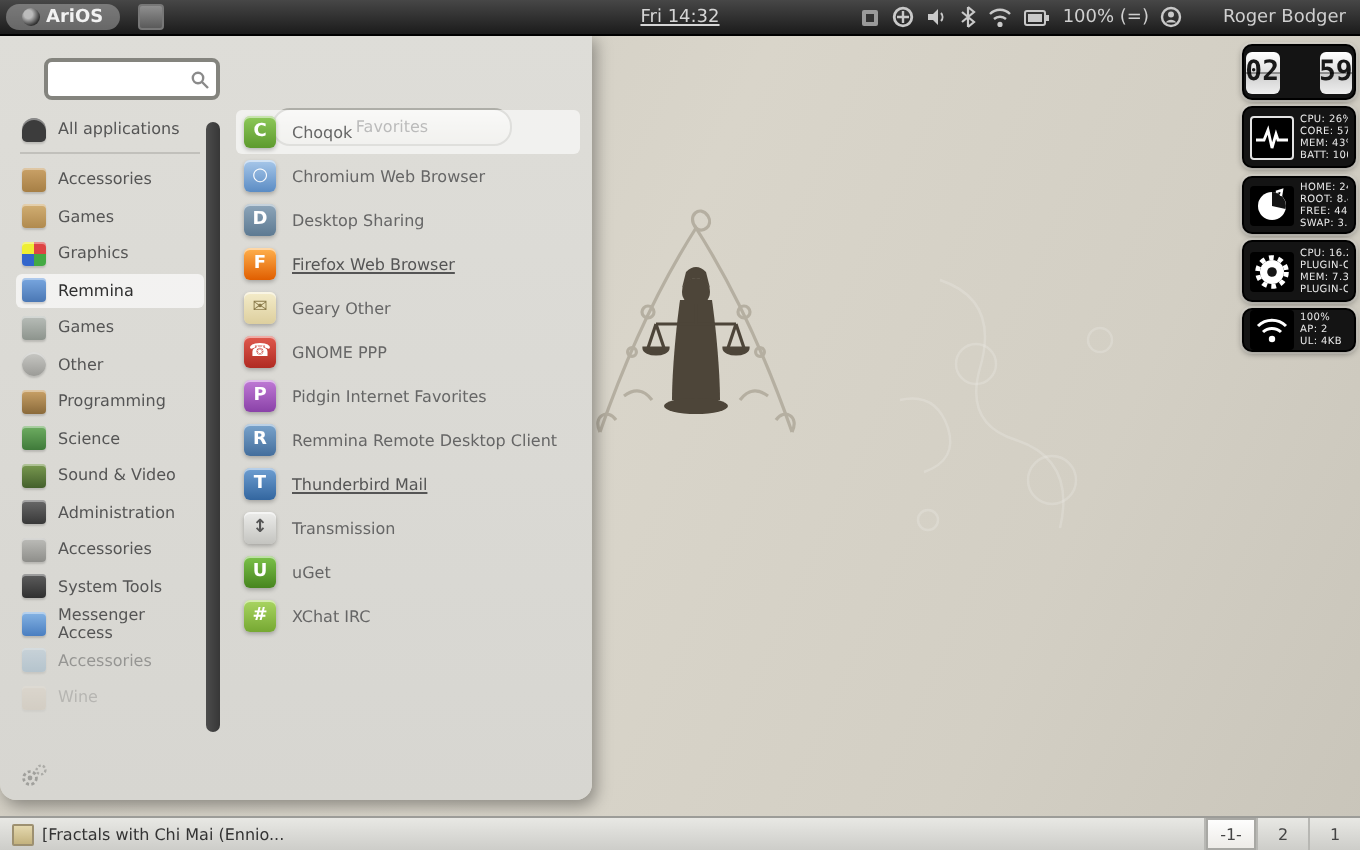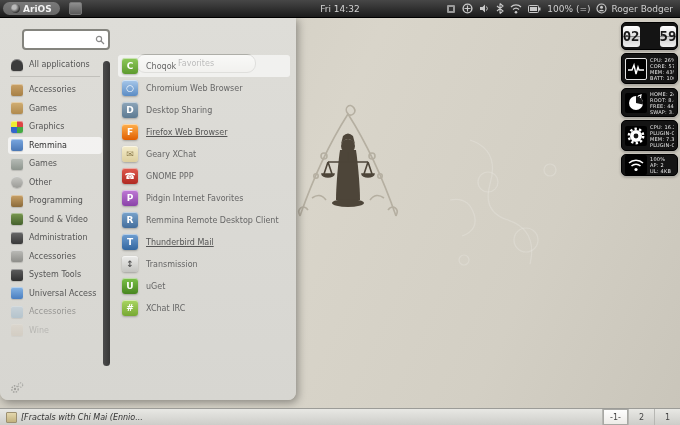--- a/index.html
+++ b/index.html
@@ -10,25 +10,25 @@
   .topbar{position:absolute;top:0;left:0;right:0;height:17px;z-index:30;
     background:linear-gradient(#474747,#1b1b1b);display:flex;align-items:center;
     color:#c9c9c9;font-size:9px;border-bottom:1px solid #000;}
   .arios-btn{display:flex;align-items:center;gap:3px;margin-left:3px;height:13px;
     padding:0 8px;border-radius:8px;background:rgba(190,190,190,.45);color:#f2f2f2;
     font-weight:bold;cursor:default;}
   .arios-logo{width:9px;height:9px;border-radius:50%;
     background:radial-gradient(circle at 35% 35%,#bbb 0 25%,#333 70%);}
   .tray-app{width:11px;height:11px;margin-left:9px;border-radius:2px;
     background:linear-gradient(#8f8f8f,#5a5a5a);border:1px solid #777;}
-  .topbar-clock{position:absolute;left:50%;transform:translateX(-50%);color:#d5d5d5;}
+  .topbar-clock{position:absolute;left:50%;transform:translateX(-50%);color:#d5d5d5;text-decoration:underline;}
   .topbar-right{margin-left:auto;display:flex;align-items:center;gap:6px;padding-right:7px;}
   .topbar-right svg{display:block}
   .batt-label,.user-label{color:#cfcfcf;}
-  .user-wrap{display:flex;align-items:center;gap:4px;}
+  .user-wrap{display:flex;align-items:center;gap:20px;}
 
   
   .menu-panel{position:absolute;top:17px;left:0;width:296px;height:383px;z-index:20;
     background:linear-gradient(#deddd8,#d7d6d1);border-radius:0 0 8px 8px;
     box-shadow:2px 3px 8px rgba(0,0,0,.35);}
   .search-box{position:absolute;top:12px;left:22px;width:84px;height:17px;
     background:#fff;border:2px solid #84847e;border-radius:4px;display:flex;align-items:center;}
   .search-box input{flex:1;border:none;outline:none;width:60px;height:12px;
     font-size:8px;font-family:inherit;background:transparent;padding:0 2px;}
   .favorites-btn{position:absolute;top:12px;left:136px;width:118px;height:17px;
@@ -107,21 +107,21 @@
   .wicon{width:20px;height:20px;flex:none;background:#000;border:1px solid #e4e4e4;
     border-radius:2px;display:flex;align-items:center;justify-content:center;}
   .wicon.borderless{border:none;width:22px;height:20px;}
   .wtext{display:flex;flex-direction:column;font-size:5px;line-height:6px;color:#eaeaea;
     letter-spacing:.2px;white-space:nowrap;overflow:hidden;}
 
   
   .bottombar{position:absolute;bottom:0;left:0;right:0;height:16px;z-index:30;
     background:linear-gradient(#e8e8e4,#cdcdc9);border-top:1px solid #9c9c98;
     display:flex;align-items:center;font-size:8px;color:#333;}
-  .task{display:flex;align-items:center;gap:4px;padding:0 6px;height:100%;font-style:italic;}
+  .task{display:flex;align-items:center;gap:4px;padding:0 6px;height:100%;}
   .task-icon{width:9px;height:9px;border-radius:1px;flex:none;
     background:linear-gradient(#e4d8ae,#c3b27e);border:1px solid #9d9070;}
   .ws{margin-left:auto;display:flex;height:100%;align-items:stretch;}
   .ws-btn{width:25px;display:flex;align-items:center;justify-content:center;
     border-left:1px solid #b7b7b3;color:#444;cursor:default;}
   .ws-btn.active{background:linear-gradient(#ffffff,#eceae6);
     box-shadow:inset 0 0 0 1px #a8a8a4;}
 </style>
 </head>
 <body>
@@ -246,38 +246,42 @@
     </div>
     <div class="cat-row">
       <span class="cicon c7"></span>
       <span>Other</span>
     </div>
     <div class="cat-row">
       <span class="cicon c8"></span>
       <span>Programming</span>
     </div>
     <div class="cat-row">
+      <span class="cicon c9"></span>
+      <span>Science</span>
+    </div>
+    <div class="cat-row">
       <span class="cicon c10"></span>
       <span>Sound &amp; Video</span>
     </div>
     <div class="cat-row">
       <span class="cicon c11"></span>
       <span>Administration</span>
     </div>
     <div class="cat-row">
       <span class="cicon c12"></span>
       <span>Accessories</span>
     </div>
     <div class="cat-row">
       <span class="cicon c13"></span>
       <span>System Tools</span>
     </div>
     <div class="cat-row">
       <span class="cicon c14"></span>
-      <span>Universal Access</span>
+      <span>Messenger Access</span>
     </div>
     <div class="cat-row faded">
       <span class="cicon c15"></span>
       <span>Accessories</span>
     </div>
     <div class="cat-row faded2">
       <span class="cicon c16"></span>
       <span>Wine</span>
     </div>
   </div>
@@ -295,21 +299,21 @@
     <div class="app-row">
       <span class="aicon a2">D</span>
       <span class="app-label">Desktop Sharing</span>
     </div>
     <div class="app-row underline">
       <span class="aicon a3">F</span>
       <span class="app-label">Firefox Web Browser</span>
     </div>
     <div class="app-row">
       <span class="aicon a4">✉</span>
-      <span class="app-label">Geary XChat</span>
+      <span class="app-label">Geary Other</span>
     </div>
     <div class="app-row">
       <span class="aicon a5">☎</span>
       <span class="app-label">GNOME PPP</span>
     </div>
     <div class="app-row">
       <span class="aicon a6">P</span>
       <span class="app-label">Pidgin Internet Favorites</span>
     </div>
     <div class="app-row">

